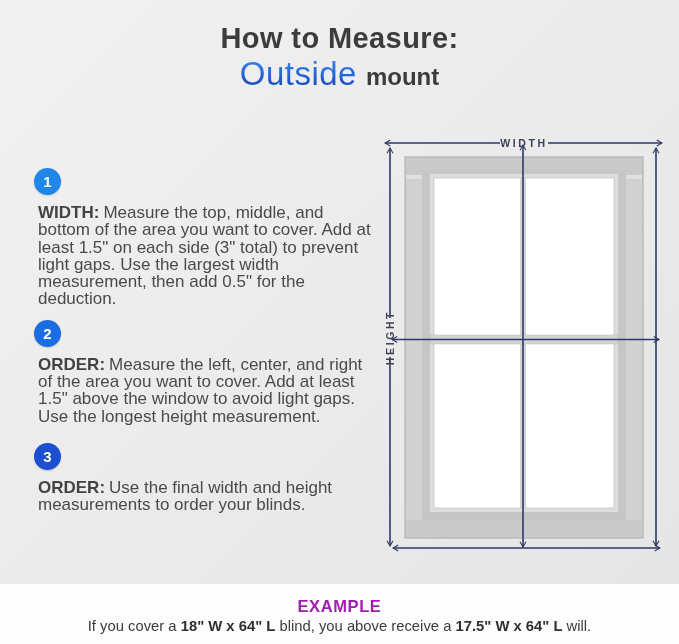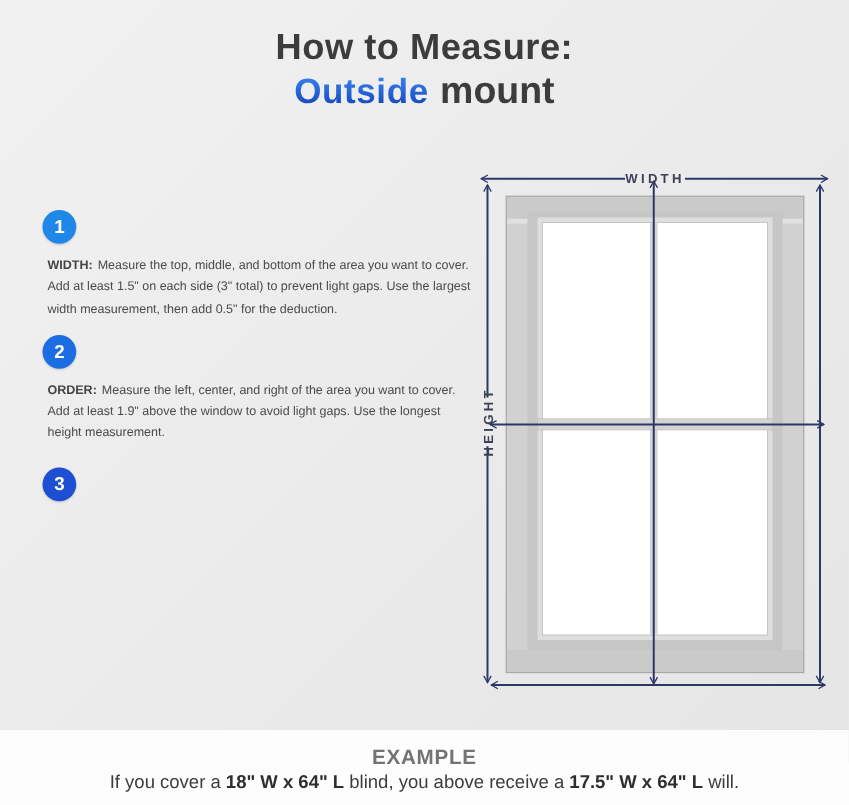--- a/index.html
+++ b/index.html
@@ -14,57 +14,57 @@
     background: linear-gradient(135deg, #f1f1f2 0%, #ebebec 50%, #e5e5e6 100%);
   }
 
   
   .header { position:absolute; top:22px; left:0; width:100%; text-align:center; }
   .title-line1 {
     font-size:29px; font-weight:600; color:#3c3c3c; letter-spacing:0.4px; line-height:1.15;
   }
   .title-line2 { line-height:1.05; margin-top:2px; }
   .title-accent {
-    font-size:28px; font-weight:700; letter-spacing:0.5px;
+    font-size:33px; font-weight:400; letter-spacing:0.5px;
     background: linear-gradient(180deg, #3e8bf0 0%, #2563d6 55%, #123fae 100%);
     -webkit-background-clip:text; background-clip:text;
     -webkit-text-fill-color:transparent; color:#1d52c8;
   }
-  .title-suffix { font-size:30px; font-weight:600; color:#3c3c3c; margin-left:9px; }
+  .title-suffix { font-size:24px; font-weight:600; color:#3c3c3c; margin-left:9px; }
 
   
   .steps { position:absolute; left:32px; top:168px; width:348px; }
   .step { margin-bottom:12px; }
   .step-badge {
     width:27px; height:27px; border-radius:50%;
     display:flex; align-items:center; justify-content:center;
     color:#ffffff; font-size:15px; font-weight:700;
     margin-bottom:9px; margin-left:2px;
     box-shadow:0 1px 2px rgba(0,0,0,0.15);
   }
   .step-text {
-    font-size:10px; line-height:17.3px; color:#4a4a4a; padding-left:6px;
+    font-size:17px; line-height:17.3px; color:#4a4a4a; padding-left:6px;
   }
   .step-label { font-weight:700; color:#434343; margin-right:4px; }
   .step:nth-child(2) .step-text { margin-bottom:4px; }
 
   
   .diagram { position:absolute; left:378px; top:128px; width:300px; height:470px; }
   .dim-label {
     font-size:10.5px; font-weight:700; letter-spacing:2.6px; fill:#3b4253;
     font-family:"Liberation Sans", sans-serif;
   }
 
   
   .footer {
     position:absolute; left:0; top:584px; width:679px; height:60px;
     background:#fdfdfd; text-align:center;
   }
   .footer-heading {
-    margin-top:13px; font-size:16.5px; font-weight:700; color:#737373; letter-spacing:0.6px;
+    margin-top:13px; font-size:16.5px; font-weight:700; color:#a21caf; letter-spacing:0.6px;
   }
   .footer-line { font-size:14.8px; color:#3c3c3c; margin-top:2px; }
   .footer-line .bold { font-weight:700; color:#2f2f2f; }
 </style>
 </head>
 <body>
 
 <div class="canvas">
 
   <div class="header">
@@ -77,25 +77,28 @@
   <div class="steps">
     <div class="step">
       <div class="step-badge" style="background: rgb(31, 135, 232);">1</div>
       <div class="step-text">
         <span class="step-label">WIDTH:</span><span>Measure the top, middle, and bottom of the area you want to cover. Add at least 1.5" on each side (3" total) to prevent light gaps. Use the largest width measurement, then add 0.5" for the deduction.</span>
       </div>
     </div>
     <div class="step">
       <div class="step-badge" style="background: rgb(28, 108, 226);">2</div>
       <div class="step-text">
-        <span class="step-label">ORDER:</span><span>Measure the left, center, and right of the area you want to cover. Add at least 1.9" above the window to avoid light gaps. Use the longest height measurement.</span>
+        <span class="step-label">ORDER:</span><span>Measure the left, center, and right of the area you want to cover. Add at least 1.5" above the window to avoid light gaps. Use the longest height measurement.</span>
       </div>
     </div>
     <div class="step" style="margin-top:18px;">
       <div class="step-badge" style="background: rgb(29, 79, 210);">3</div>
+      <div class="step-text">
+        <span class="step-label">ORDER:</span><span>Use the final width and height measurements to order your blinds.</span>
+      </div>
     </div>
   </div>
 
   <svg class="diagram" viewBox="0 0 300 470">
     <defs>
       <marker id="ah" viewBox="0 0 10 10" refX="8.5" refY="5" markerWidth="7.5" markerHeight="7.5" orient="auto-start-reverse" markerUnits="userSpaceOnUse">
         <path d="M1.5,1 L8.5,5 L1.5,9" fill="none" stroke-width="1.4" stroke="#2c3968"></path>
       </marker>
     </defs>
 

